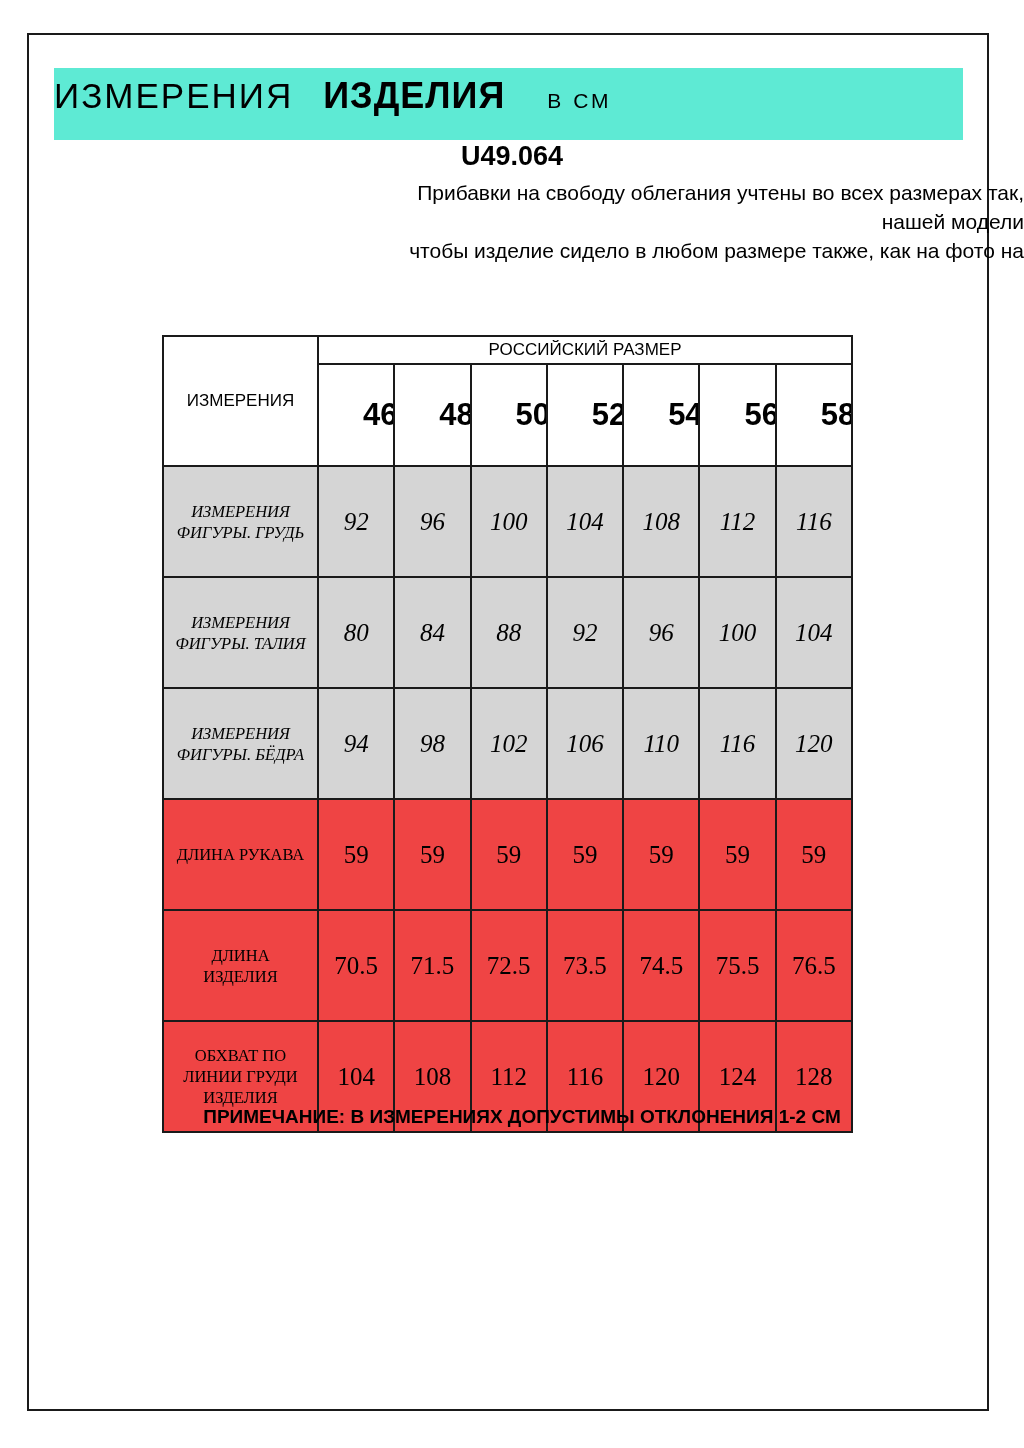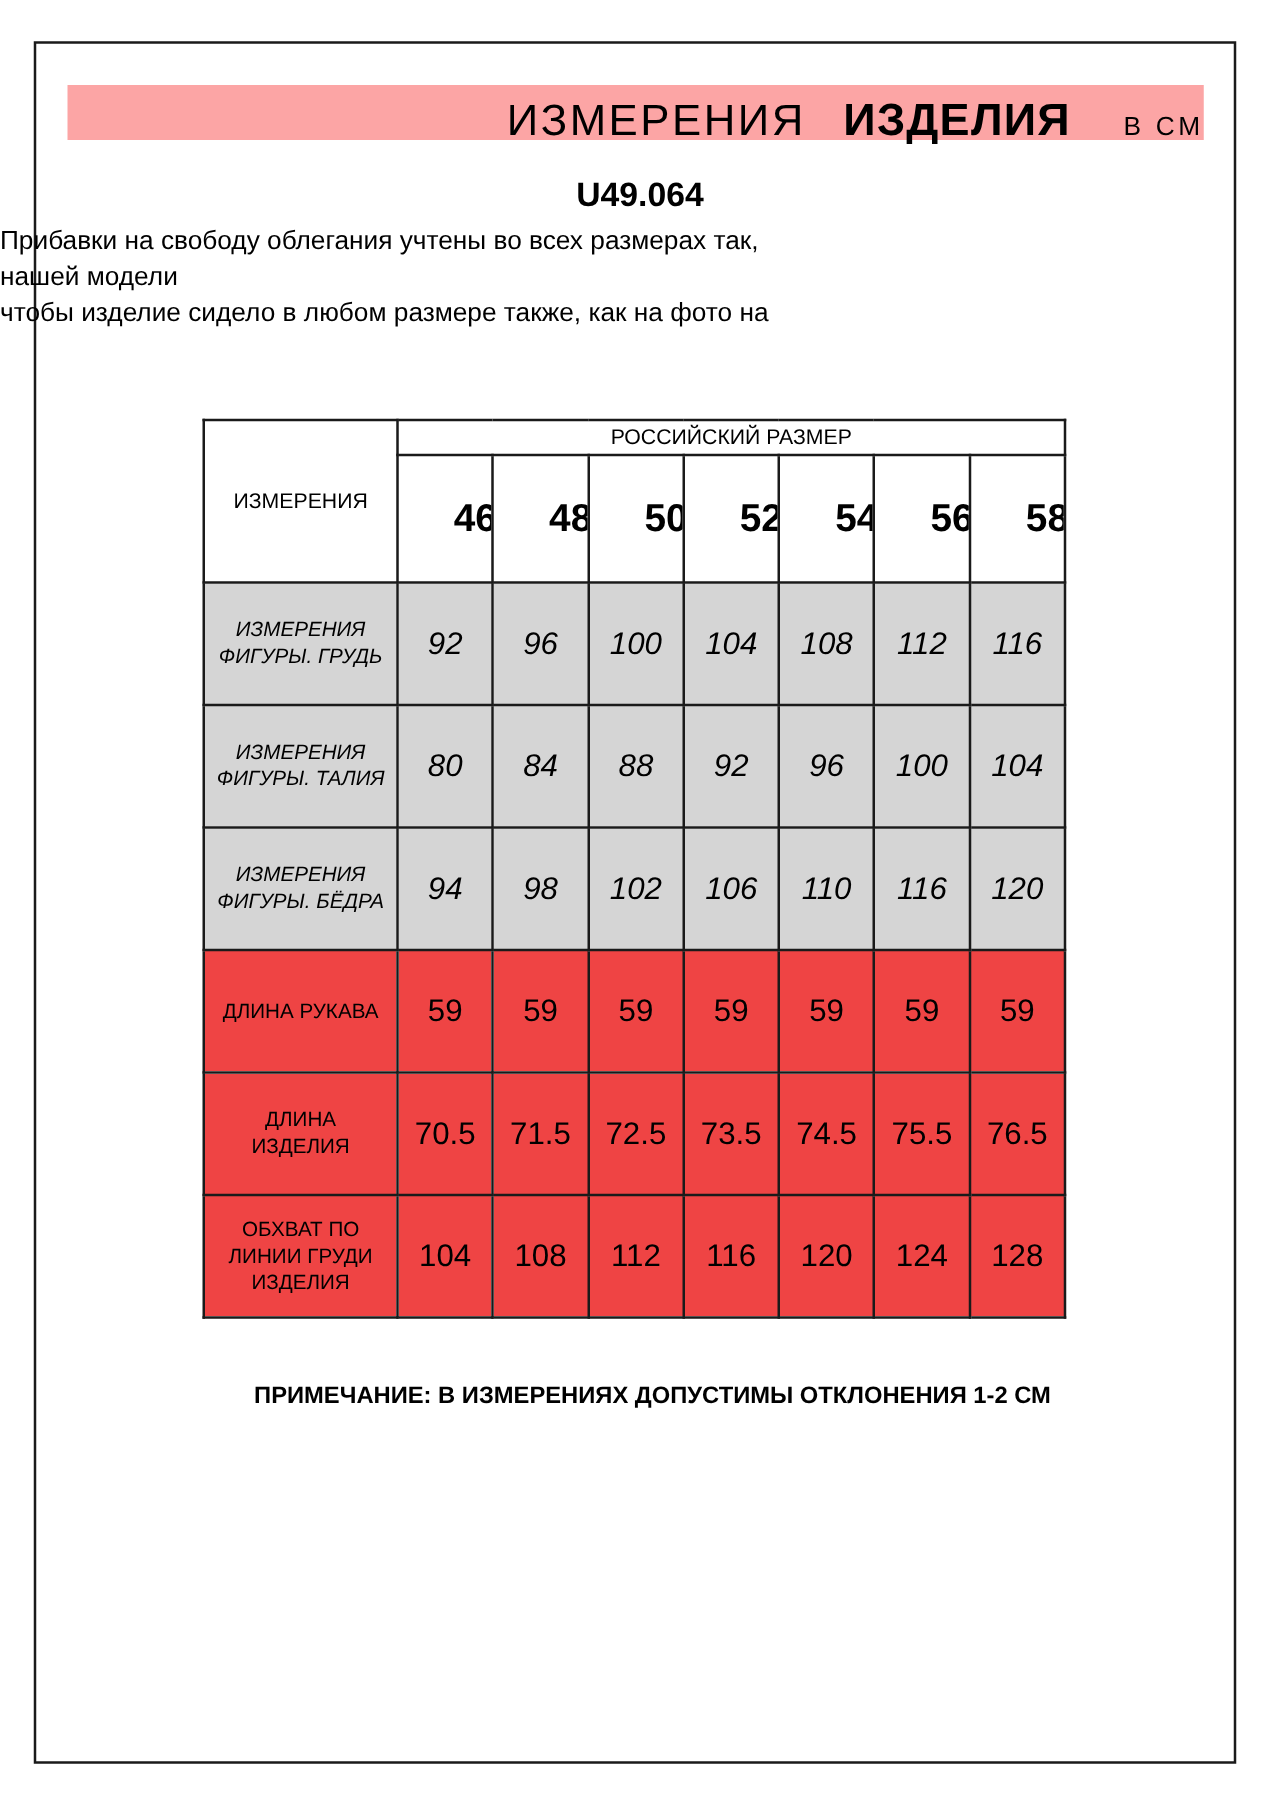--- a/index.html
+++ b/index.html
@@ -19,23 +19,23 @@
     top: 33px;
     width: 962px;
     height: 1378px;
     border: 2px solid #1a1a1a;
   }
   .title-bar {
     position: absolute;
     left: 54px;
     top: 68px;
     width: 909px;
-    height: 44px;
-    background: #fca5a5;
-    text-align: right;
+    height: 72px;
+    background: #5eead4;
+    text-align: left;
     line-height: 56px;
     white-space: nowrap;
   }
   .title-part1 {
     font-size: 35px;
     font-weight: normal;
     letter-spacing: 2px;
     margin-right: 30px;
   }
   .title-part2 {
@@ -56,21 +56,21 @@
     width: 100%;
     text-align: center;
     font-size: 27px;
     font-weight: bold;
   }
   .intro {
     position: absolute;
     left: 0;
     top: 178px;
     width: 100%;
-    text-align: left;
+    text-align: right;
     font-size: 21px;
     line-height: 29px;
   }
   .size-table {
     position: absolute;
     left: 162px;
     top: 335px;
     width: 691px;
     border-collapse: collapse;
     table-layout: fixed;
@@ -92,21 +92,21 @@
     font-weight: normal;
     background: #ffffff;
   }
   .tr-sizes td { height: 102px; }
   .td-size {
     font-size: 31px;
     font-weight: bold;
     background: #ffffff;
     padding-left: 44px;
   }
-  .tr-data td { height: 98px; }
+  .tr-data td { height: 111px; font-family: Liberation Serif, serif; }
   .td-rowlabel {
     font-size: 16.5px;
     line-height: 21px;
     padding: 0 9px;
   }
   .td-value { font-size: 25px; }
   .row-figure td {
     background: #d5d5d5;
     font-style: italic;
   }

